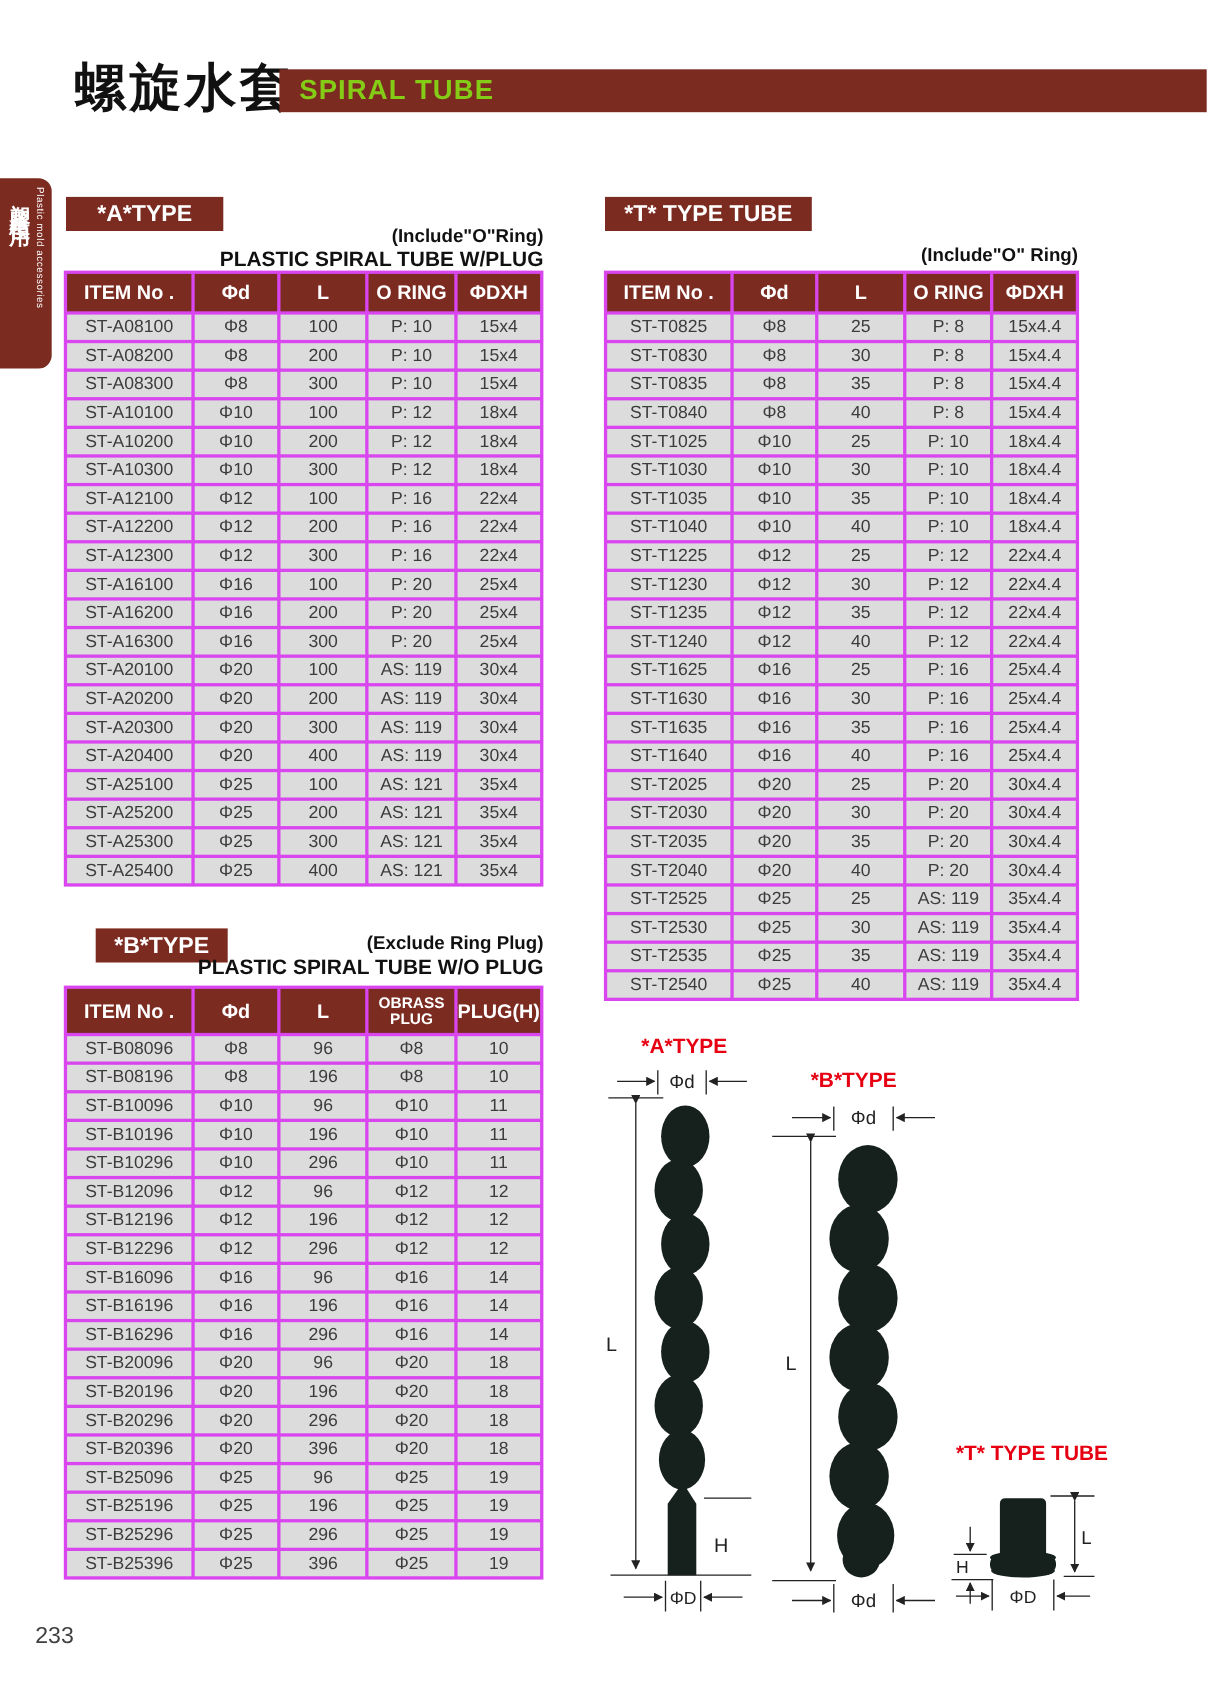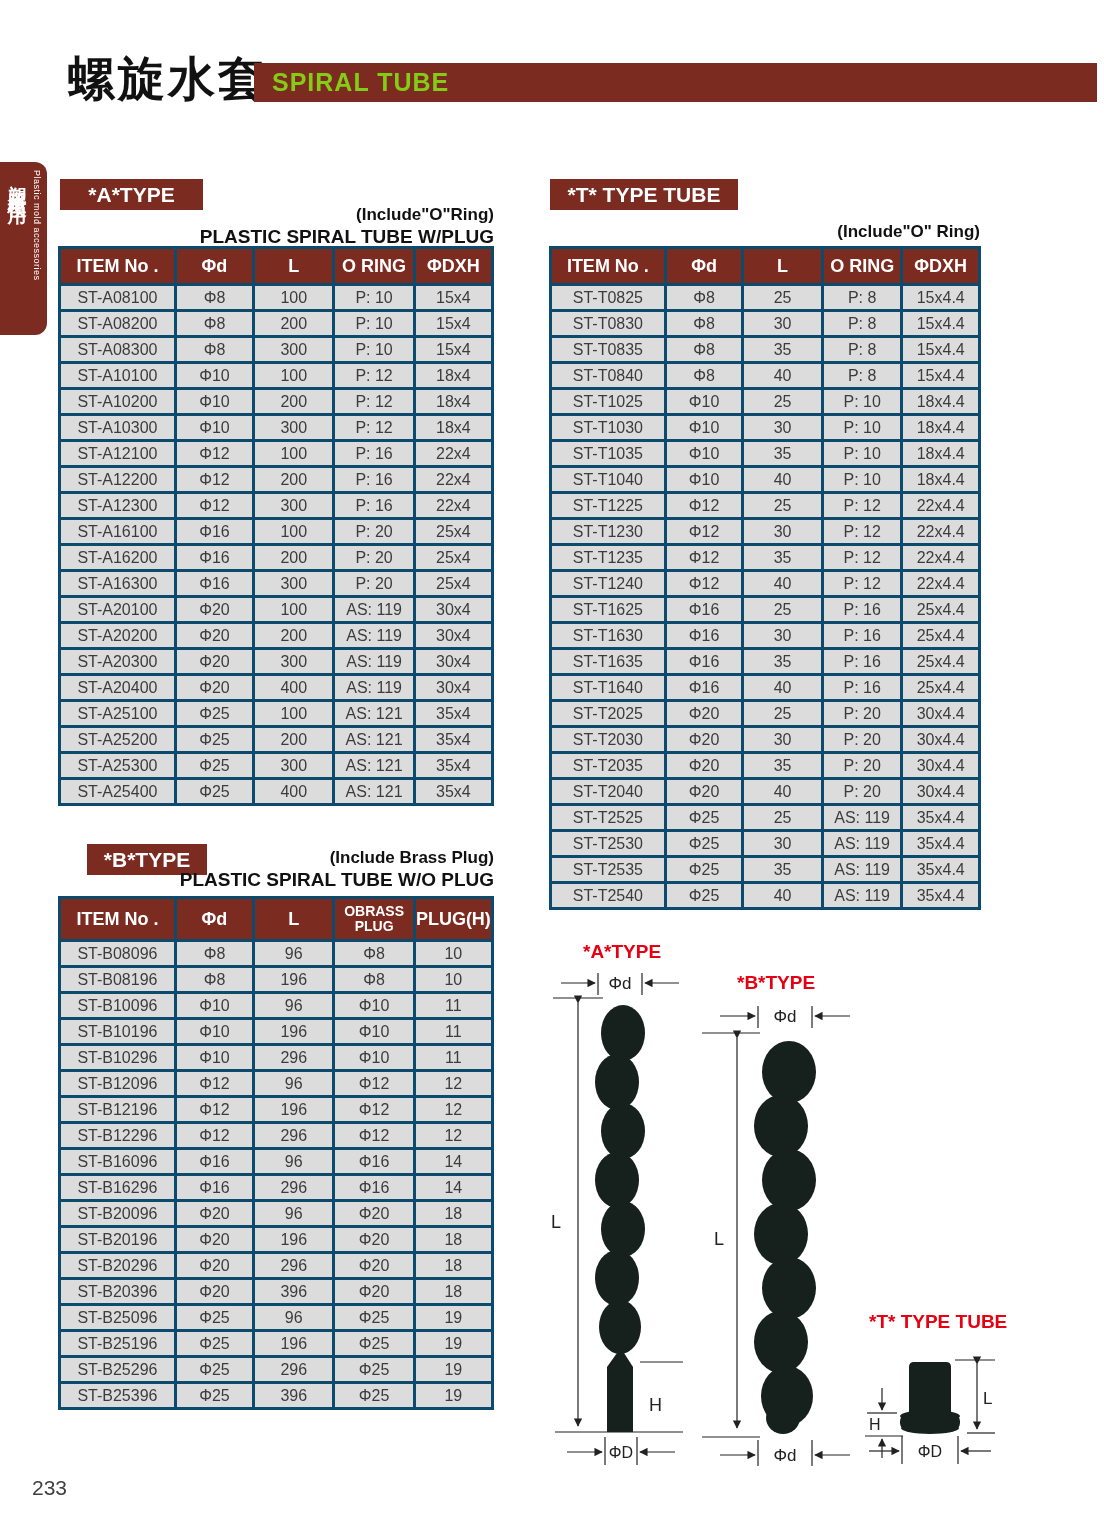--- a/index.html
+++ b/index.html
@@ -42,21 +42,21 @@
   .lbl-b{left:87px;top:844px;width:120px;}
   .caption{position:absolute;text-align:right;color:#111;font-weight:bold;}
   .cap-a{right:610px;top:204px;}
   .cap-t{right:124px;top:221px;}
   .cap-b{right:610px;top:847px;}
   .cap-line1{font-size:17px;line-height:21px;}
   .cap-line2{font-size:19px;line-height:23px;}
   
   table.tbl{
     position:absolute;border-collapse:separate;border-spacing:3px;
-    table-layout:fixed;background:#0c4a6e;
+    table-layout:fixed;background:#d946ef;
   }
   .tbl-a{left:58px;top:246px;width:436px;}
   .tbl-t{left:549px;top:246px;width:432px;}
   .tbl-b{left:58px;top:896px;width:436px;}
   .tbl th{
     background:#7c2b21;color:#fff;font-size:18px;font-weight:bold;
     height:34px;padding:0;text-align:center;white-space:pre-line;line-height:19px;
   }
   .tbl-b th{height:40px;}
   .tbl-b th:nth-child(4){font-size:14px;line-height:15px;}
@@ -439,21 +439,21 @@
           <td>Φ25</td>
           <td>40</td>
           <td>AS: 119</td>
           <td>35x4.4</td>
         </tr>
       </tbody>
     </table>
 
   <div class="sec-label lbl-b">*B*TYPE</div>
   <div class="caption cap-b">
-    <div class="cap-line1">(Include Brass Plug)</div>
+    <div class="cap-line1">(Exclude Ring Plug)</div>
     <div class="cap-line2">PLASTIC SPIRAL TUBE W/O PLUG</div>
   </div>
   <table class="tbl tbl-b">
       <thead>
         <tr>
           <th>ITEM No .</th>
           <th>Φd</th>
           <th>L</th>
           <th>OBRASS
 PLUG</th>
@@ -514,20 +514,27 @@
           <td>ST-B12296</td>
           <td>Φ12</td>
           <td>296</td>
           <td>Φ12</td>
           <td>12</td>
         </tr>
         <tr>
           <td>ST-B16096</td>
           <td>Φ16</td>
           <td>96</td>
+          <td>Φ16</td>
+          <td>14</td>
+        </tr>
+        <tr>
+          <td>ST-B16196</td>
+          <td>Φ16</td>
+          <td>196</td>
           <td>Φ16</td>
           <td>14</td>
         </tr>
         <tr>
           <td>ST-B16296</td>
           <td>Φ16</td>
           <td>296</td>
           <td>Φ16</td>
           <td>14</td>
         </tr>

